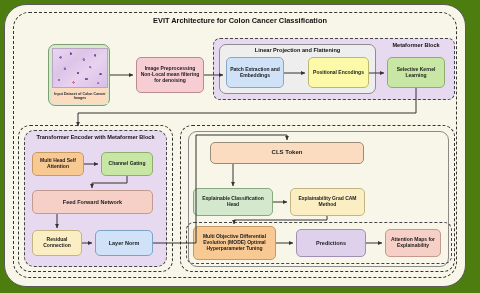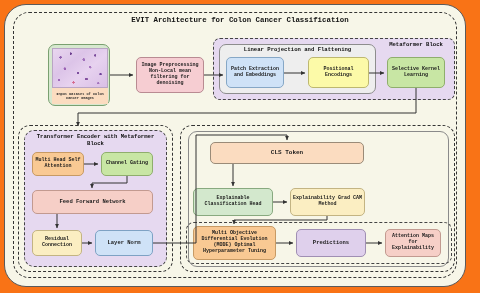--- a/index.html
+++ b/index.html
@@ -1,17 +1,17 @@
 <!DOCTYPE html>
 <html><head>
 <meta charset="utf-8">
 <style>
   html,body{margin:0;padding:0;background:#ffffff;}
   body{width:480px;height:293px;font-family:"Liberation Sans",sans-serif;}
-  #canvas{position:relative;width:480px;height:293px;overflow:hidden;background:#f97316;font-family:Liberation Mono, monospace;}
+  #canvas{position:relative;width:480px;height:293px;overflow:hidden;background:#4d7c0f;}
   .abs{position:absolute;box-sizing:border-box;}
 
   
   .outer-shell{left:4px;top:4px;width:462px;height:283px;border:1.4px solid #5a5a5a;
     border-radius:22px;background:#f7f6e8;}
   
   .dashed-root{left:13px;top:12px;width:444px;height:266px;border:1.3px dashed #333;
     border-radius:16px;background:transparent;}
 
   .title{left:90px;top:16px;width:300px;text-align:center;font-size:7.4px;font-weight:bold;color:#111;}

